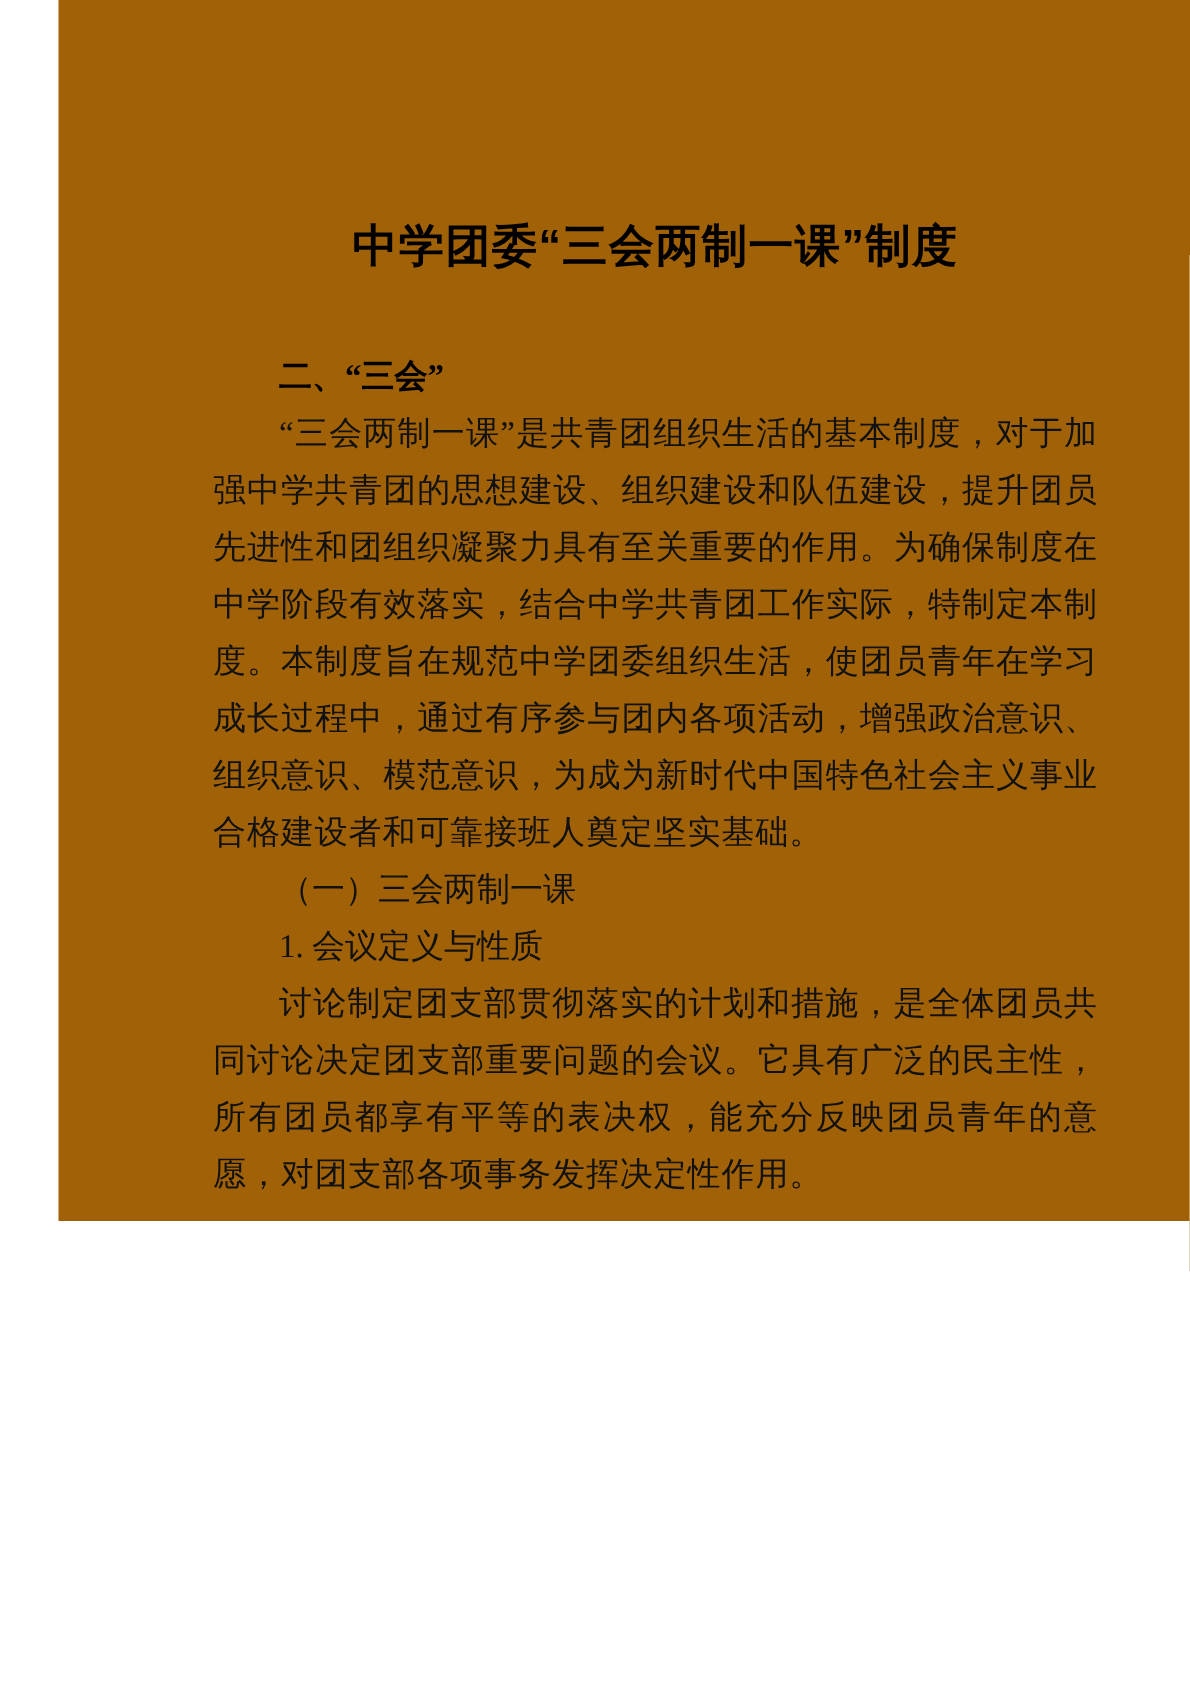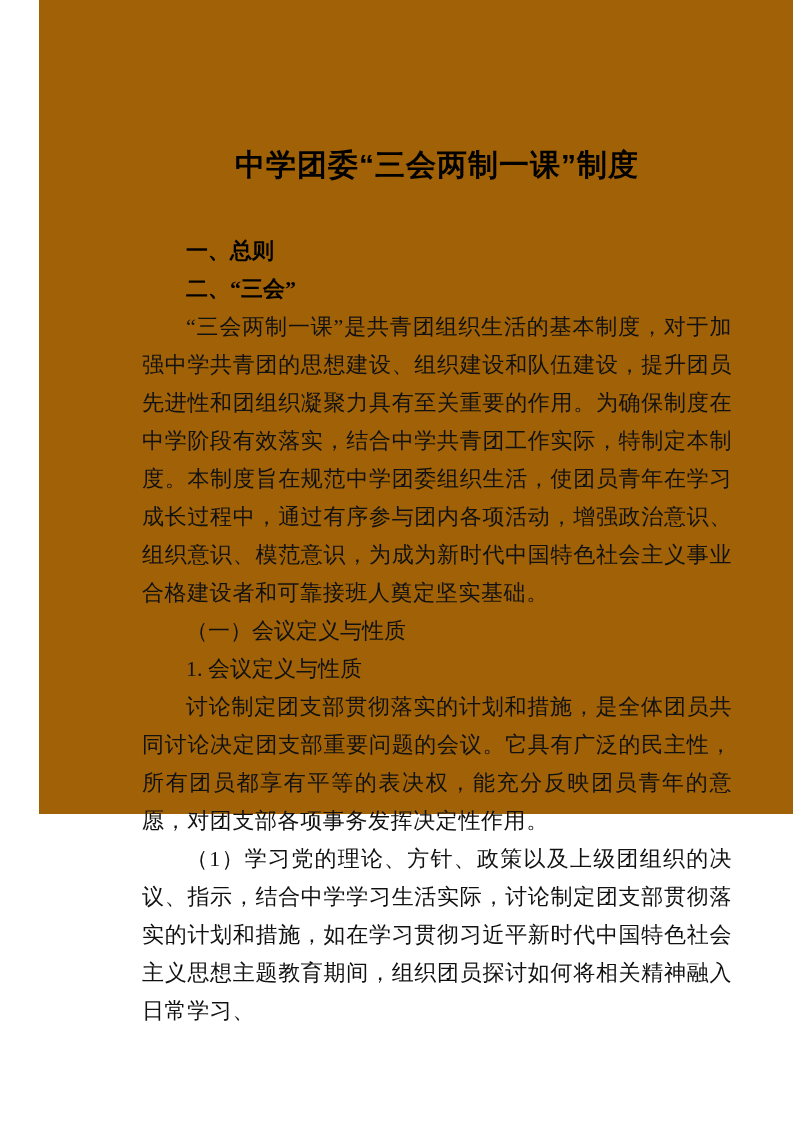--- a/index.html
+++ b/index.html
@@ -45,27 +45,25 @@
     word-break: break-all;
     letter-spacing: 0.6px;
   }
 </style>
 </head>
 <body>
 
 <div class="page">
   <h1 class="doc-title">中学团委“三会两制一课”制度</h1>
 
-  <p class="blk h1">一、总则</p>
 
   <p class="blk h1">二、“三会”</p>
 
   <p class="blk body-para">“三会两制一课”是共青团组织生活的基本制度，对于加强中学共青团的思想建设、组织建设和队伍建设，提升团员先进性和团组织凝聚力具有至关重要的作用。为确保制度在中学阶段有效落实，结合中学共青团工作实际，特制定本制度。本制度旨在规范中学团委组织生活，使团员青年在学习成长过程中，通过有序参与团内各项活动，增强政治意识、组织意识、模范意识，为成为新时代中国特色社会主义事业合格建设者和可靠接班人奠定坚实基础。</p>
 
-  <p class="blk h2">（一）会议定义与性质</p>
+  <p class="blk h2">（一）三会两制一课</p>
 
   <p class="blk h3">1. 会议定义与性质</p>
 
   <p class="blk body-para">讨论制定团支部贯彻落实的计划和措施，是全体团员共同讨论决定团支部重要问题的会议。它具有广泛的民主性，所有团员都享有平等的表决权，能充分反映团员青年的意愿，对团支部各项事务发挥决定性作用。</p>
 
 
-  <p class="blk body-para">（1）学习党的理论、方针、政策以及上级团组织的决议、指示，结合中学学习生活实际，讨论制定团支部贯彻落实的计划和措施，如在学习贯彻习近平新时代中国特色社会主义思想主题教育期间，组织团员探讨如何将相关精神融入日常学习、</p>
 </div>
 
 </body></html>

